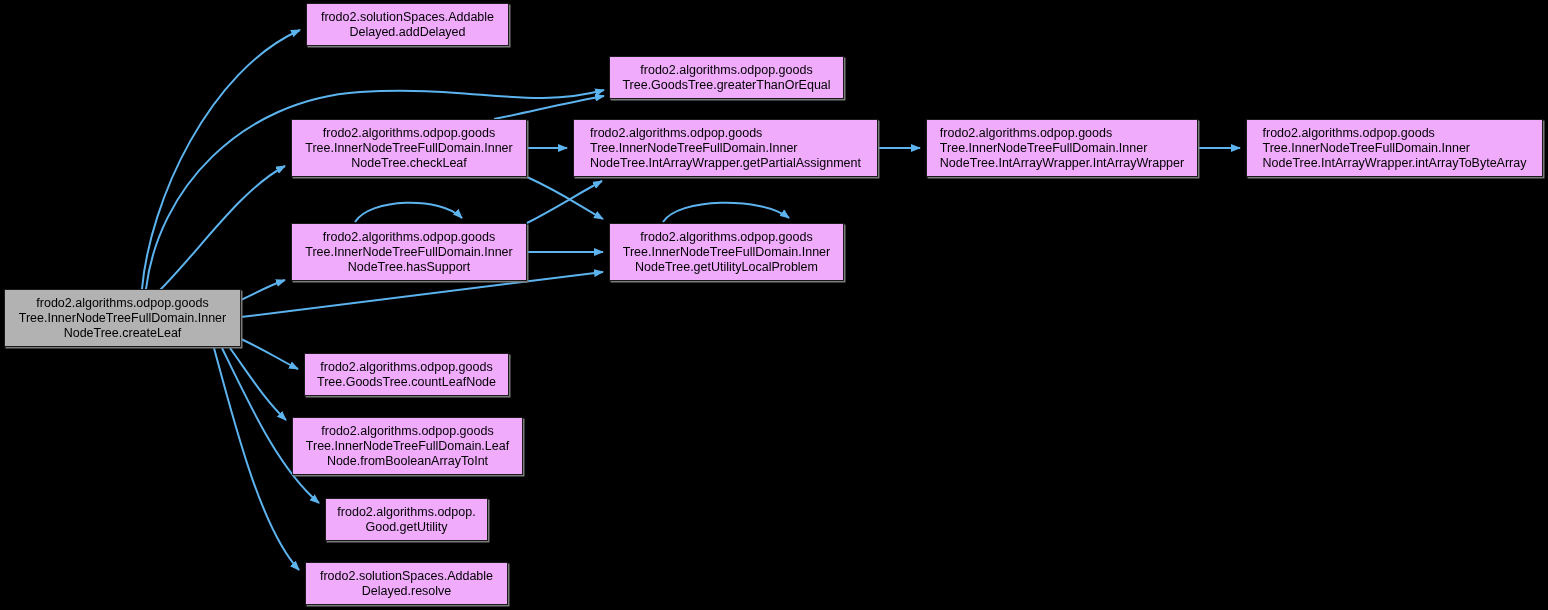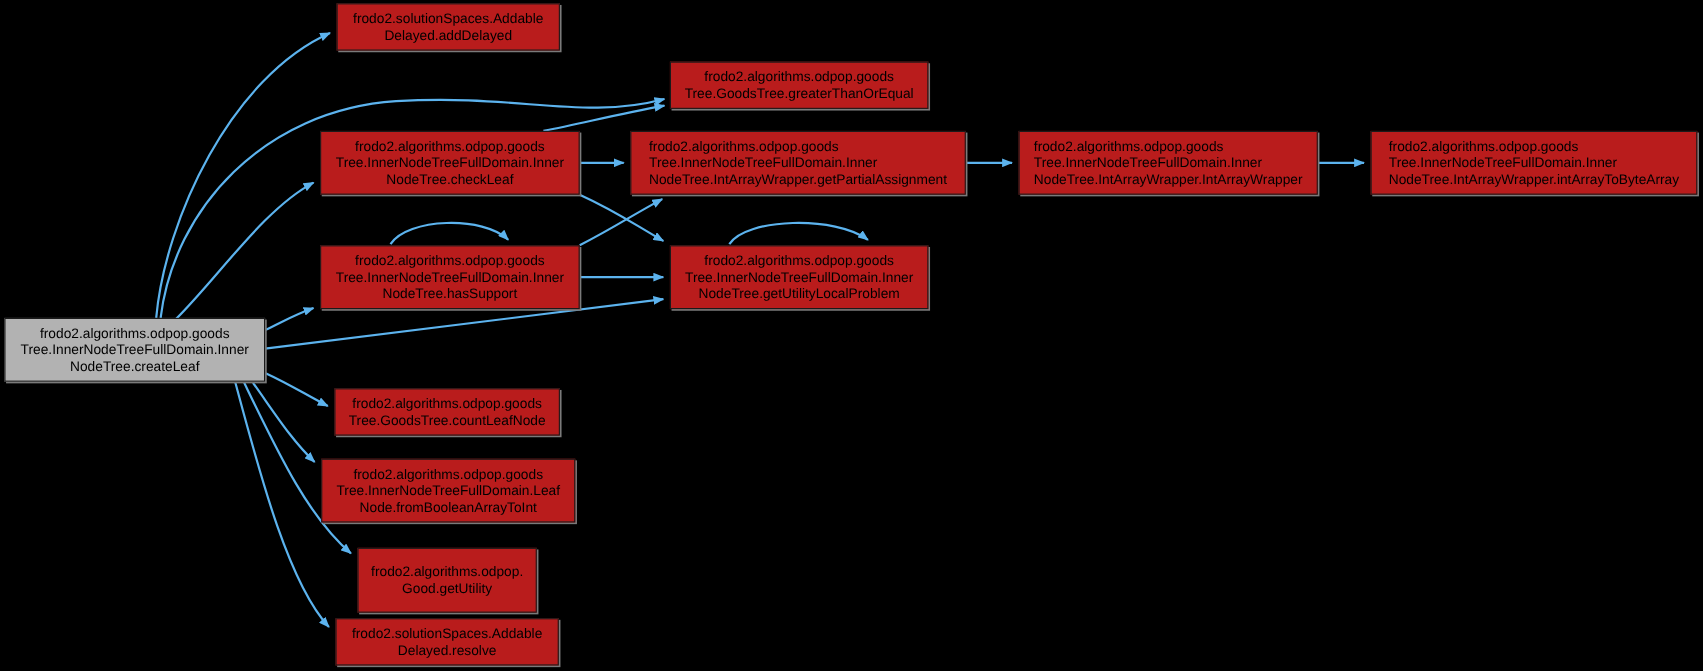--- a/index.html
+++ b/index.html
@@ -18,21 +18,21 @@
   #edge-layer {
     position: absolute;
     left: 0;
     top: 0;
     width: 1548px;
     height: 610px;
   }
   .node {
     position: absolute;
     box-sizing: border-box;
-    background: #b91c1c;
+    background: #f0abfc;
     border: 1px solid #1a1a1a;
     color: #000000;
     font-size: 12.5px;
     line-height: 15px;
     text-align: center;
     display: flex;
     align-items: center;
     justify-content: center;
     padding: 0 4px;
     box-shadow: 1.5px 1.5px 0 0 #7a7a7a;
@@ -153,21 +153,21 @@
     <span class="node-label">frodo2.algorithms.odpop.goods
 Tree.GoodsTree.countLeafNode</span>
   </div>
 
   <div class="node" style="left:292px; top:417px; width:231px; height:58px;">
     <span class="node-label">frodo2.algorithms.odpop.goods
 Tree.InnerNodeTreeFullDomain.Leaf
 Node.fromBooleanArrayToInt</span>
   </div>
 
-  <div class="node" style="left:325px; top:498px; width:163px; height:59px;">
+  <div class="node" style="left:325px; top:498px; width:163px; height:43px;">
     <span class="node-label">frodo2.algorithms.odpop.
 Good.getUtility</span>
   </div>
 
   <div class="node" style="left:305px; top:562px; width:203px; height:43px;">
     <span class="node-label">frodo2.solutionSpaces.Addable
 Delayed.resolve</span>
   </div>
 
 </div>

